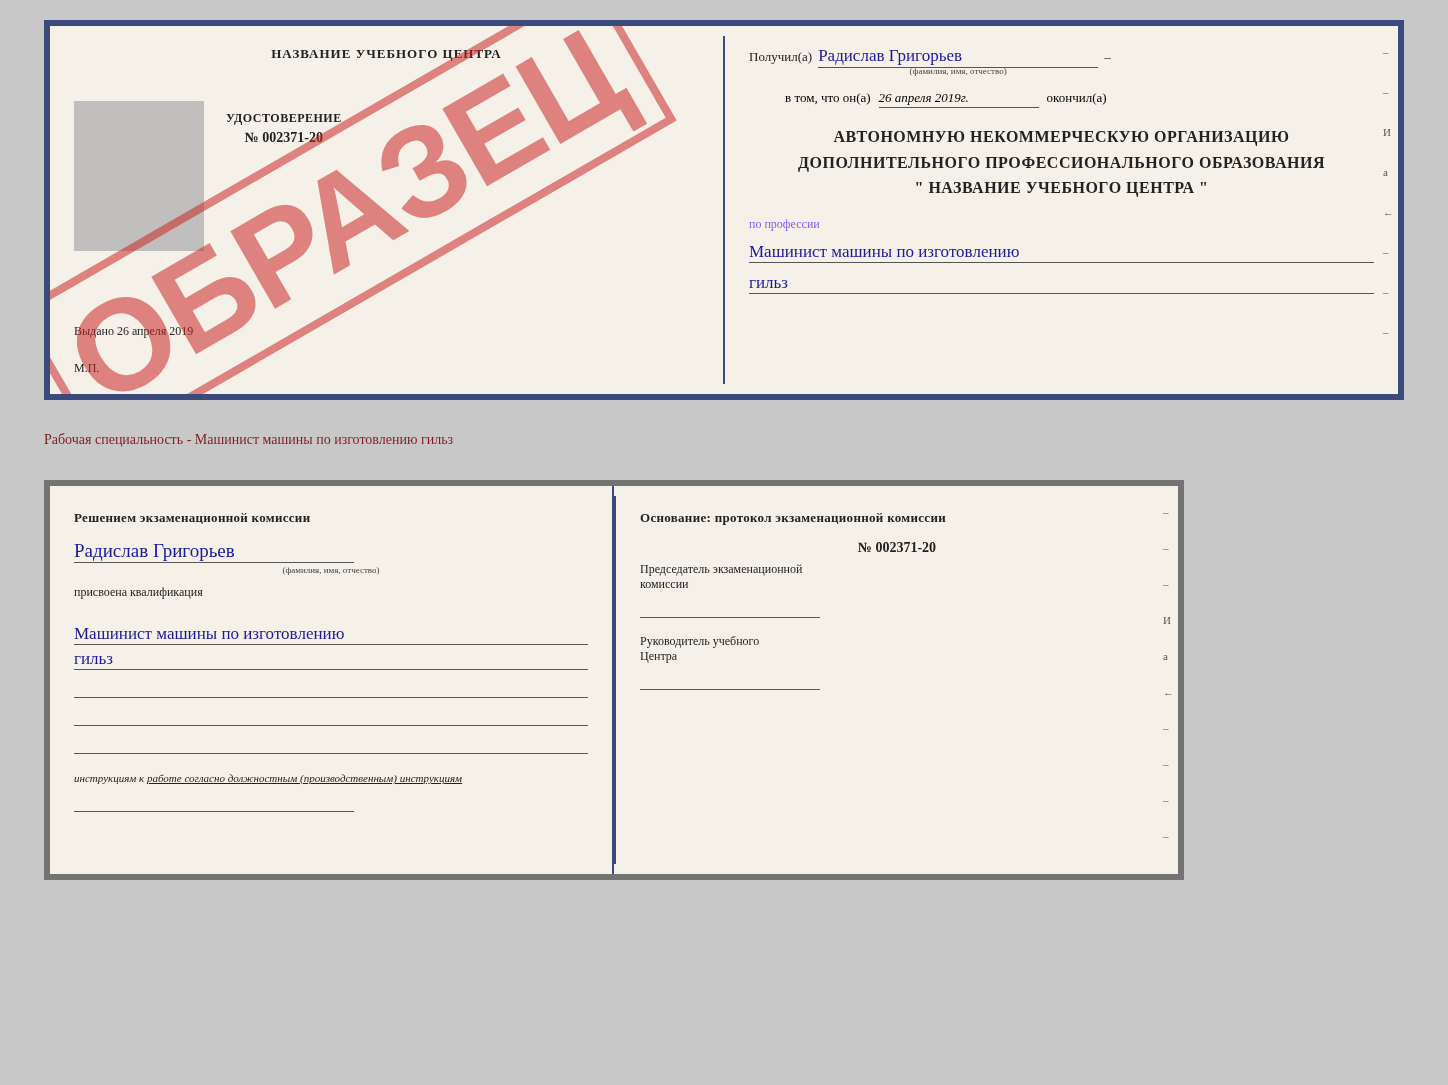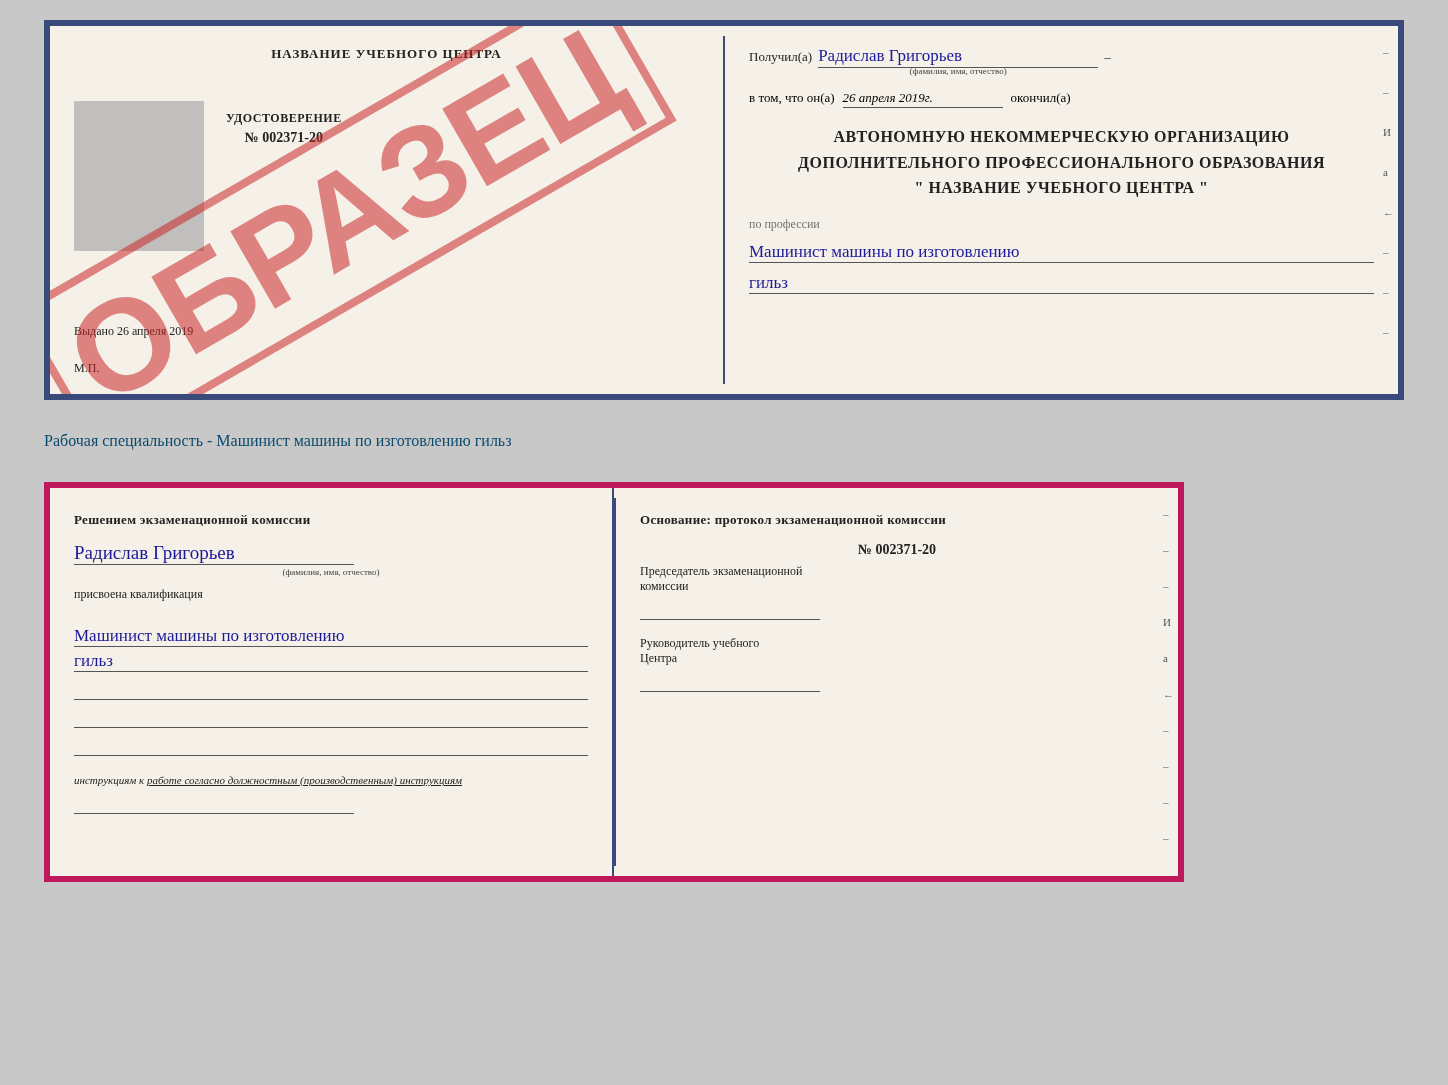--- a/index.html
+++ b/index.html
@@ -158,20 +158,21 @@
       margin-top: -2px;
       display: block;
     }
 
     .right-line-inline {
       display: flex;
       align-items: baseline;
       gap: 8px;
       font-size: 13px;
       margin-bottom: 10px;
+      margin-left: 36px;
     }
 
     .underline-value {
       border-bottom: 1px solid #555;
       min-width: 160px;
       padding-bottom: 1px;
       font-size: 13px;
       font-style: italic;
     }
 
@@ -180,21 +181,21 @@
       font-size: 16px;
       font-weight: bold;
       letter-spacing: 0.5px;
       color: #222;
       line-height: 1.6;
       margin-bottom: 10px;
     }
 
     .profession-label {
       font-size: 12px;
-      color: #737373;
+      color: #8b5cf6;
       margin-bottom: 4px;
     }
 
     .profession-handwritten {
       font-family: 'Segoe Script', 'Brush Script MT', cursive;
       font-size: 17px;
       color: #1a1a99;
       border-bottom: 1px solid #555;
       display: block;
       margin-bottom: 4px;
@@ -204,31 +205,31 @@
       font-family: 'Segoe Script', 'Brush Script MT', cursive;
       font-size: 17px;
       color: #1a1a99;
       border-bottom: 1px solid #555;
       display: block;
     }
 
     
     .separator-label {
       width: 1360px;
-      font-size: 16px;
-      color: #0c4a6e;
+      font-size: 14px;
+      color: #7f1d1d;
       padding: 4px 0;
     }
 
     
     .doc-bottom {
       width: 1140px;
       min-height: 400px;
       background: #f5f0e8;
-      border: 6px solid #be185d;
+      border: 6px solid #737373;
       display: flex;
       position: relative;
       overflow: hidden;
     }
 
     .doc-bottom .doc-left {
       border-right: 2px solid #3a4a7a;
     }
 
     .bl-title {

